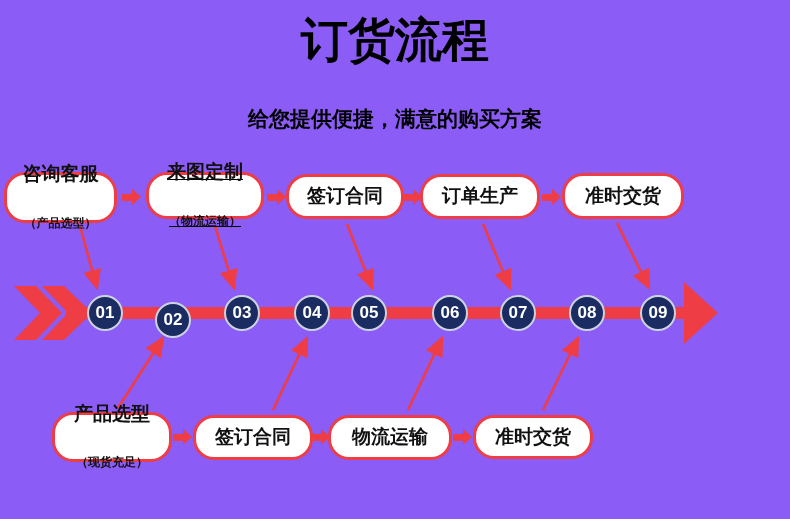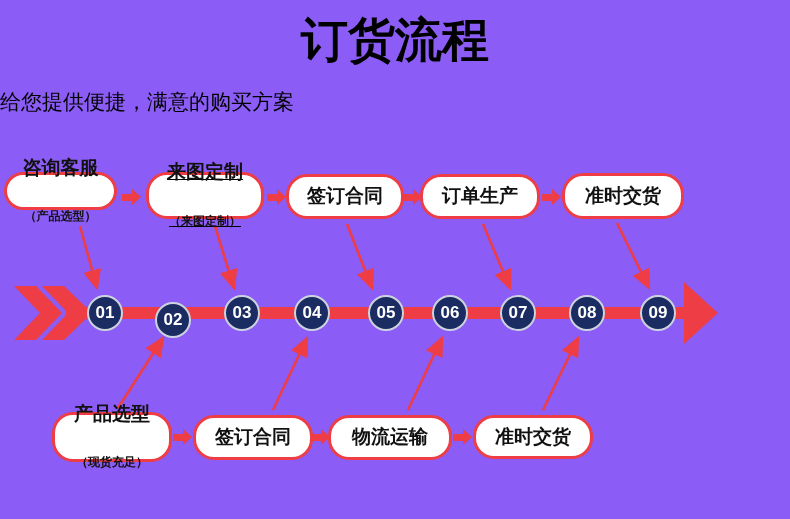--- a/index.html
+++ b/index.html
@@ -5,22 +5,22 @@
   html,body{margin:0;padding:0;background:#fff;}
   .canvas{
     position:relative;width:790px;height:519px;background:#8b5cf6;
     font-family:"Liberation Sans",sans-serif;overflow:hidden;
   }
   .title{
     position:absolute;top:12px;left:0;width:100%;text-align:center;
     font-size:47px;font-weight:bold;color:#000;line-height:1.2;
   }
   .subtitle{
-    position:absolute;top:88px;left:0;width:100%;text-align:left;
-    font-size:21px;font-weight:normal;color:#000;
+    position:absolute;top:105px;left:0;width:100%;text-align:center;
+    font-size:21px;font-weight:bold;color:#000;
   }
   .node{
     position:absolute;background:#fff;border:3px solid #ee3d44;border-radius:21px;
     box-sizing:border-box;display:flex;flex-direction:column;align-items:center;
     justify-content:center;text-align:center;
   }
   .node .main{font-size:19px;font-weight:bold;color:#111;line-height:1.08;white-space:nowrap;}
   .node .sub{font-size:12px;font-weight:bold;color:#111;line-height:1.15;white-space:nowrap;margin-top:32px;}
   .harrow{position:absolute;width:10px;height:7px;background:#ee3d44;}
   .harrow::after{
@@ -66,29 +66,29 @@
     <line x1="347" y1="224" x2="372" y2="288" stroke="#ee3d44" stroke-width="2.6" marker-end="url(#ah)"></line>
     <line x1="483" y1="224" x2="510" y2="288" stroke="#ee3d44" stroke-width="2.6" marker-end="url(#ah)"></line>
     <line x1="617" y1="223" x2="649" y2="288" stroke="#ee3d44" stroke-width="2.6" marker-end="url(#ah)"></line>
 
     <line x1="118" y1="408" x2="163" y2="338" stroke="#ee3d44" stroke-width="2.6" marker-end="url(#ah)"></line>
     <line x1="273" y1="410" x2="307" y2="338" stroke="#ee3d44" stroke-width="2.6" marker-end="url(#ah)"></line>
     <line x1="408" y1="410" x2="442" y2="338" stroke="#ee3d44" stroke-width="2.6" marker-end="url(#ah)"></line>
     <line x1="543" y1="410" x2="578" y2="338" stroke="#ee3d44" stroke-width="2.6" marker-end="url(#ah)"></line>
   </svg>
 
-  <div class="node" style="left:4px;top:172px;width:113px;height:38px;">
+  <div class="node" style="left:4px;top:172px;width:113px;height:51px;">
     <span class="main">咨询客服</span>
     <span class="sub">（产品选型）</span>
   </div>
   <div class="harrow" style="left:122px;top:194px;"></div>
 
   <div class="node" style="left:146px;top:172px;width:118px;height:47px;text-decoration:underline;">
     <span class="main">来图定制</span>
-    <span class="sub">（来图定制）</span>
+    <span class="sub">（物流运输）</span>
   </div>
   <div class="harrow" style="left:267px;top:194px;"></div>
 
   <div class="node" style="left:286px;top:174px;width:118px;height:45px;">
     <span class="main">签订合同</span>
   </div>
   <div class="harrow" style="left:403px;top:194px;"></div>
 
   <div class="node" style="left:420px;top:174px;width:120px;height:45px;">
     <span class="main">订单生产</span>
@@ -99,21 +99,21 @@
     <span class="main">准时交货</span>
   </div>
 
   <div class="tbar"></div>
   <div class="bigarrow"></div>
 
   <div class="step" style="left:87px;">01</div>
   <div class="step" style="left:155px;margin-top:7px;">02</div>
   <div class="step" style="left:224px;">03</div>
   <div class="step" style="left:294px;">04</div>
-  <div class="step" style="left:368px;">05</div>
+  <div class="step" style="left:351px;">05</div>
   <div class="step" style="left:432px;">06</div>
   <div class="step" style="left:500px;">07</div>
   <div class="step" style="left:569px;">08</div>
   <div class="step" style="left:640px;">09</div>
 
 
   <div class="node" style="left:52px;top:412px;width:120px;height:50px;">
     <span class="main">产品选型</span>
     <span class="sub">（现货充足）</span>
   </div>

